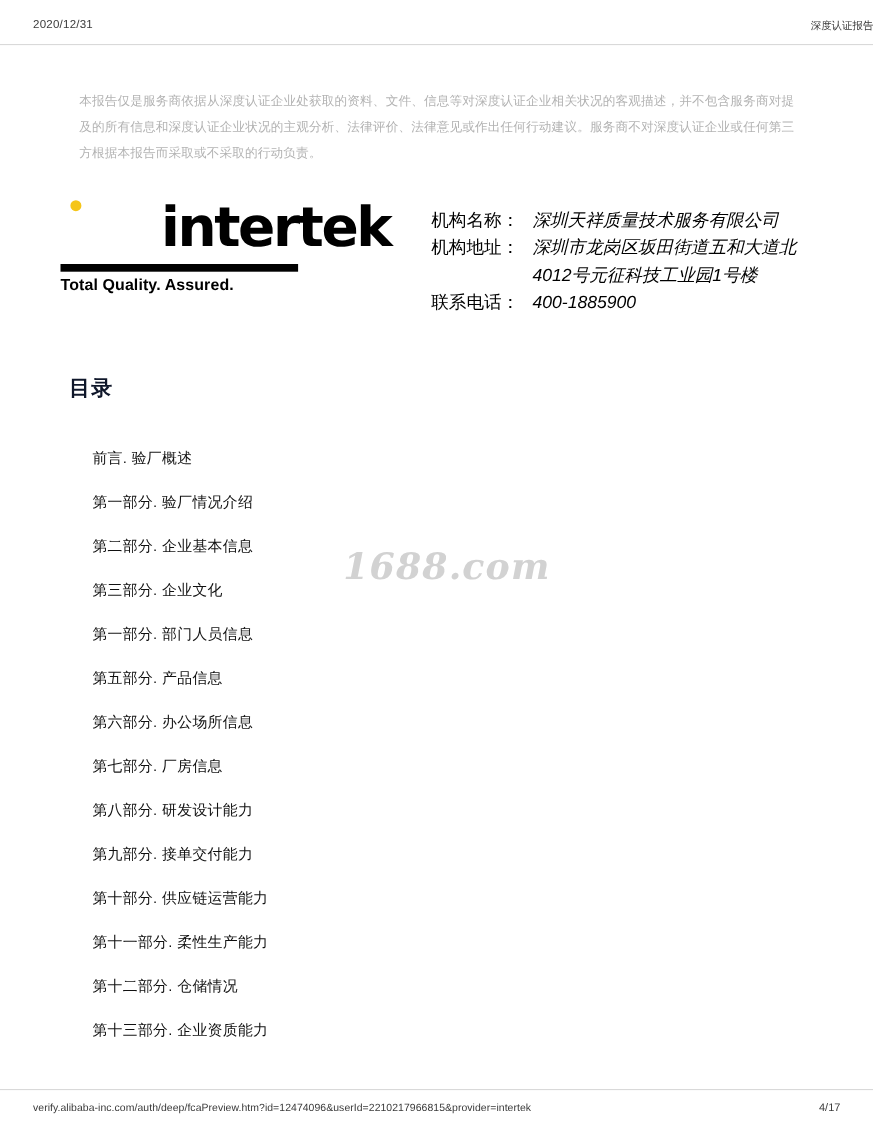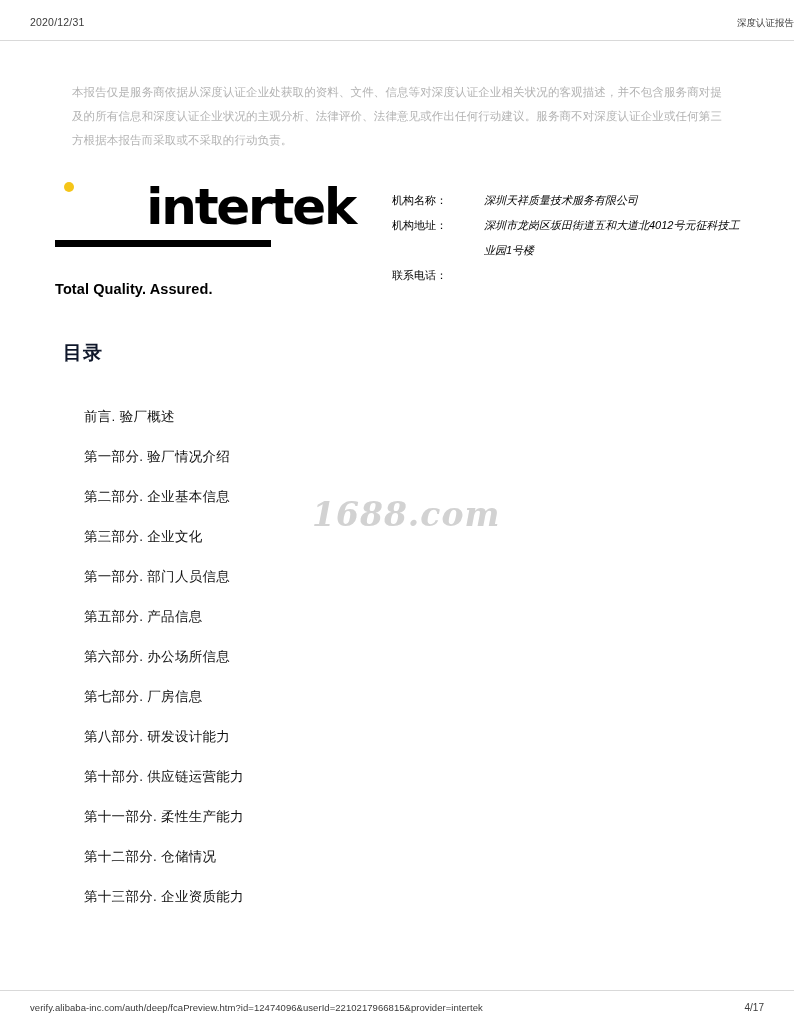--- a/index.html
+++ b/index.html
@@ -99,29 +99,28 @@
     background: #000000;
   }
   .logo-tagline {
     position: absolute;
     left: 0;
     top: 72px;
     font-size: 14.5px;
     font-weight: bold;
     color: #000000;
     letter-spacing: 0.1px;
-    margin-top: 29px;
   }
 
   
   .org-info {
     position: absolute;
     left: 392px;
     top: 188px;
-    font-size: 11px;
+    font-size: 16px;
     color: #000000;
     line-height: 25px;
   }
   .org-row {
     display: flex;
     align-items: flex-start;
   }
   .org-label {
     width: 92px;
     flex: 0 0 92px;
@@ -222,34 +221,36 @@
   <div class="org-row">
     <div class="org-label">机构名称：</div>
     <div class="org-value">深圳天祥质量技术服务有限公司</div>
   </div>
   <div class="org-row">
     <div class="org-label">机构地址：</div>
     <div class="org-value">深圳市龙岗区坂田街道五和大道北4012号元征科技工业园1号楼</div>
   </div>
   <div class="org-row">
     <div class="org-label">联系电话：</div>
+    <div class="org-value">400-1885900</div>
   </div>
 </div>
 
 <div class="toc-title">目录</div>
 <div class="toc-list">
   <div class="toc-item">前言. 验厂概述</div>
   <div class="toc-item">第一部分. 验厂情况介绍</div>
   <div class="toc-item">第二部分. 企业基本信息</div>
   <div class="toc-item">第三部分. 企业文化</div>
   <div class="toc-item">第一部分. 部门人员信息</div>
   <div class="toc-item">第五部分. 产品信息</div>
   <div class="toc-item">第六部分. 办公场所信息</div>
   <div class="toc-item">第七部分. 厂房信息</div>
   <div class="toc-item">第八部分. 研发设计能力</div>
+  <div class="toc-item">第九部分. 接单交付能力</div>
   <div class="toc-item">第十部分. 供应链运营能力</div>
   <div class="toc-item">第十一部分. 柔性生产能力</div>
   <div class="toc-item">第十二部分. 仓储情况</div>
   <div class="toc-item">第十三部分. 企业资质能力</div>
 </div>
 
 <div class="watermark">1688.com</div>
 
 <div class="footer-rule"></div>
 <div class="footer-url">verify.alibaba-inc.com/auth/deep/fcaPreview.htm?id=12474096&amp;userId=2210217966815&amp;provider=intertek</div>

